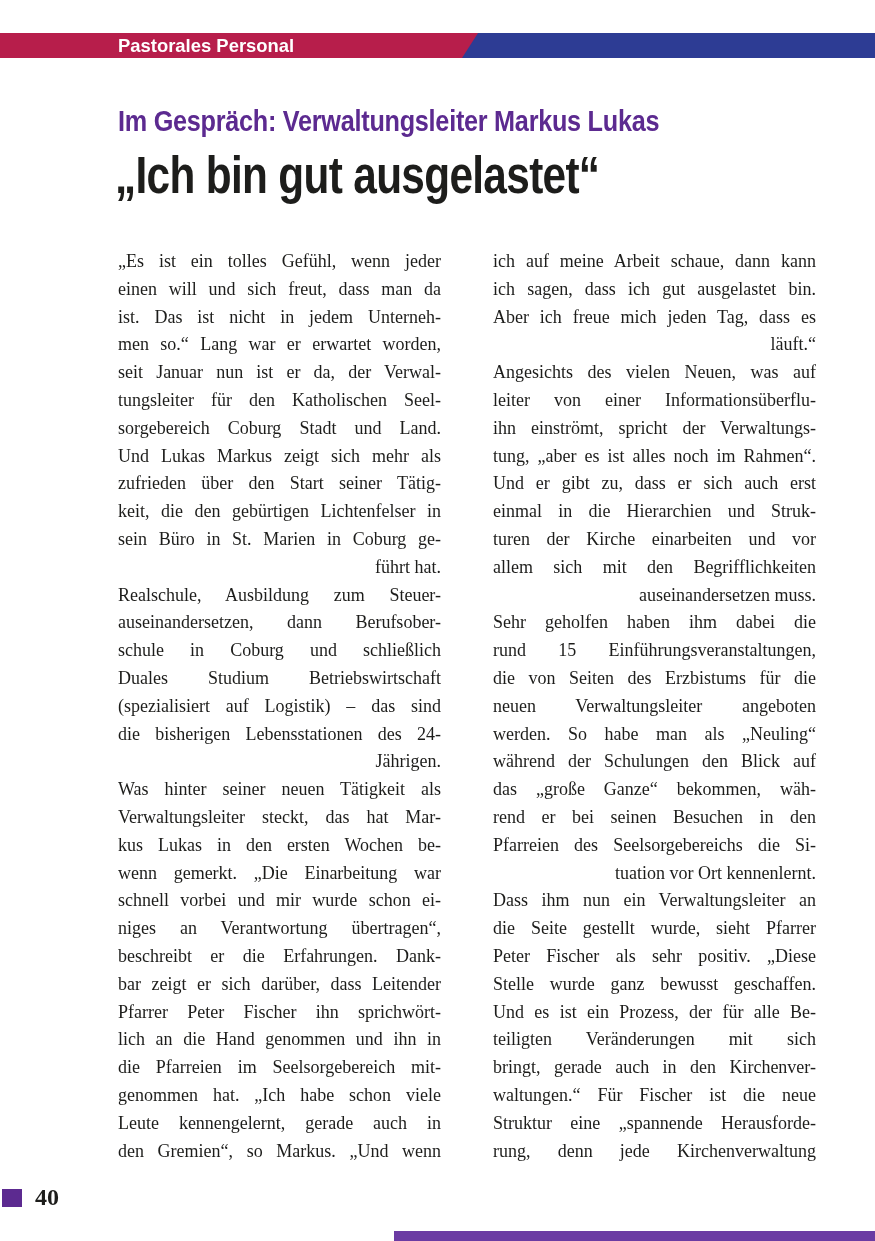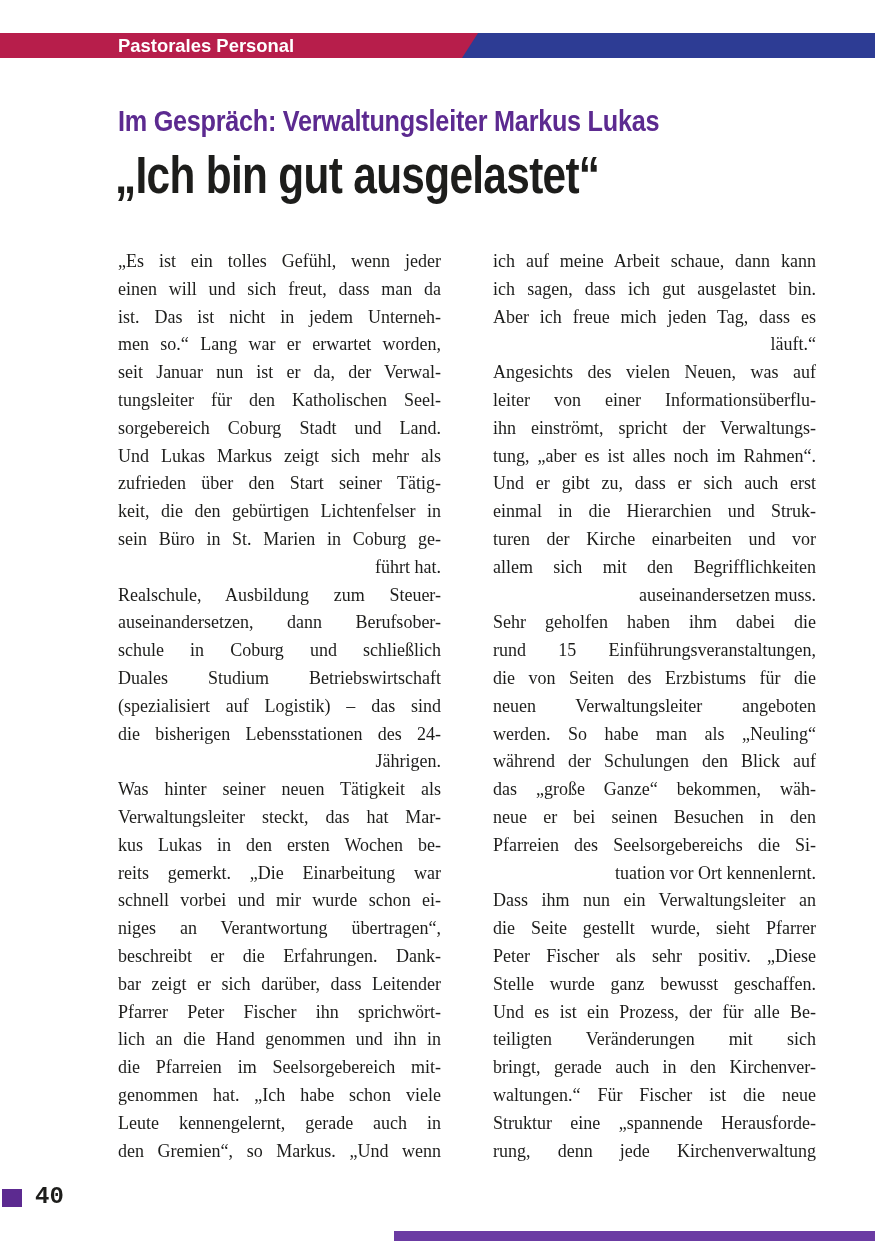--- a/index.html
+++ b/index.html
@@ -68,21 +68,21 @@
 
   
   .pg-square {
     position: absolute; left: 2px; top: 1189px;
     width: 20px; height: 18px;
     background: var(--purple, #5c2a90);
   }
   .pg-num {
     position: absolute; left: 35px; top: 1183px;
     color: var(--text, #1d1d1b);
-    font-family: Liberation Mono, monospace;
+    font-family: Liberation Serif, serif;
     font-weight: bold; font-size: 24px; line-height: 28px;
   }
   .footbar {
     position: absolute; left: 394px; right: 0; top: 1231px; height: 10px;
     background: var(--footerbar, #6b3ba3);
   }
 </style>
 </head>
 <body>
 
@@ -115,21 +115,21 @@
         <div class="bodyline just">Realschule, Ausbildung zum Steuer-</div>
         <div class="bodyline just">auseinandersetzen, dann Berufsober-</div>
         <div class="bodyline just">schule in Coburg und schließlich</div>
         <div class="bodyline just">Duales Studium Betriebswirtschaft</div>
         <div class="bodyline just">(spezialisiert auf Logistik) – das sind</div>
         <div class="bodyline just">die bisherigen Lebensstationen des 24-</div>
         <div class="bodyline left">Jährigen.</div>
         <div class="bodyline just">Was hinter seiner neuen Tätigkeit als</div>
         <div class="bodyline just">Verwaltungsleiter steckt, das hat Mar-</div>
         <div class="bodyline just">kus Lukas in den ersten Wochen be-</div>
-        <div class="bodyline just">reits gemerkt. „Die Einarbeitung war</div>
+        <div class="bodyline just">wenn gemerkt. „Die Einarbeitung war</div>
         <div class="bodyline just">schnell vorbei und mir wurde schon ei-</div>
         <div class="bodyline just">niges an Verantwortung übertragen“,</div>
         <div class="bodyline just">beschreibt er die Erfahrungen. Dank-</div>
         <div class="bodyline just">bar zeigt er sich darüber, dass Leitender</div>
         <div class="bodyline just">Pfarrer Peter Fischer ihn sprichwört-</div>
         <div class="bodyline just">lich an die Hand genommen und ihn in</div>
         <div class="bodyline just">die Pfarreien im Seelsorgebereich mit-</div>
         <div class="bodyline just">genommen hat. „Ich habe schon viele</div>
         <div class="bodyline just">Leute kennengelernt, gerade auch in</div>
         <div class="bodyline just">den Gremien“, so Markus. „Und wenn</div>
@@ -148,21 +148,21 @@
         <div class="bodyline just">turen der Kirche einarbeiten und vor</div>
         <div class="bodyline just">allem sich mit den Begrifflichkeiten</div>
         <div class="bodyline left">auseinandersetzen muss.</div>
         <div class="bodyline just">Sehr geholfen haben ihm dabei die</div>
         <div class="bodyline just">rund 15 Einführungsveranstaltungen,</div>
         <div class="bodyline just">die von Seiten des Erzbistums für die</div>
         <div class="bodyline just">neuen Verwaltungsleiter angeboten</div>
         <div class="bodyline just">werden. So habe man als „Neuling“</div>
         <div class="bodyline just">während der Schulungen den Blick auf</div>
         <div class="bodyline just">das „große Ganze“ bekommen, wäh-</div>
-        <div class="bodyline just">neue er bei seinen Besuchen in den</div>
+        <div class="bodyline just">rend er bei seinen Besuchen in den</div>
         <div class="bodyline just">Pfarreien des Seelsorgebereichs die Si-</div>
         <div class="bodyline left">tuation vor Ort kennenlernt.</div>
         <div class="bodyline just">Dass ihm nun ein Verwaltungsleiter an</div>
         <div class="bodyline just">die Seite gestellt wurde, sieht Pfarrer</div>
         <div class="bodyline just">Peter Fischer als sehr positiv. „Diese</div>
         <div class="bodyline just">Stelle wurde ganz bewusst geschaffen.</div>
         <div class="bodyline just">Und es ist ein Prozess, der für alle Be-</div>
         <div class="bodyline just">teiligten Veränderungen mit sich</div>
         <div class="bodyline just">bringt, gerade auch in den Kirchenver-</div>
         <div class="bodyline just">waltungen.“ Für Fischer ist die neue</div>

